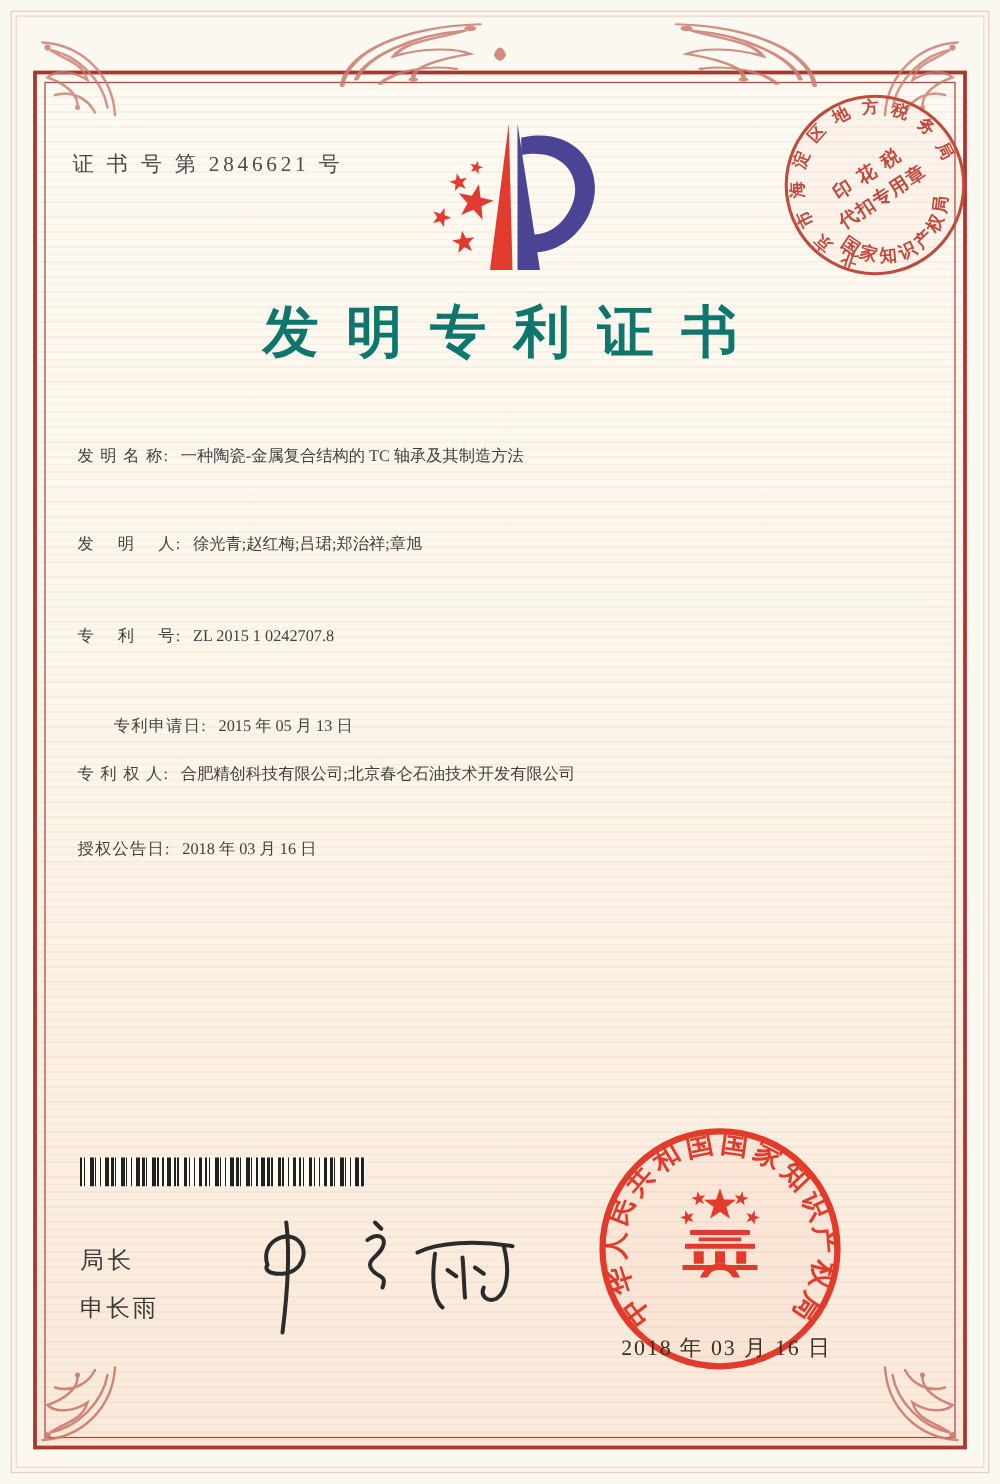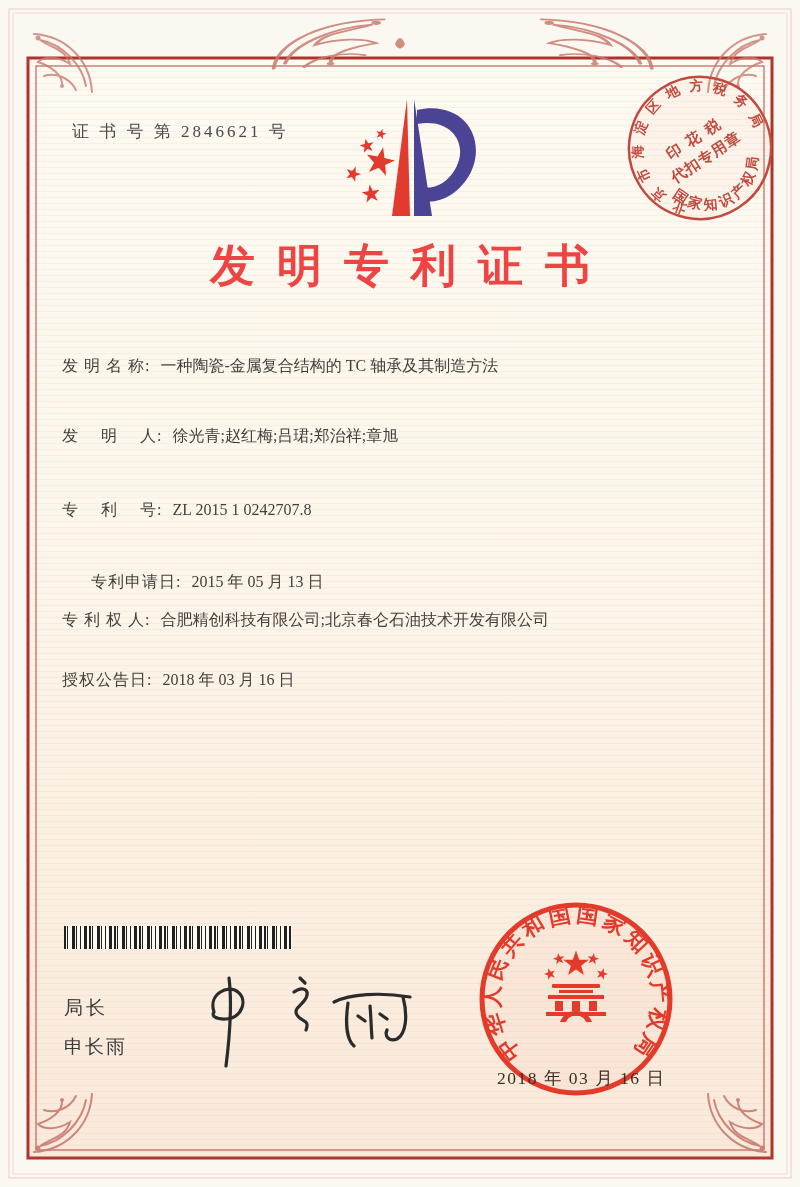--- a/index.html
+++ b/index.html
@@ -12,24 +12,24 @@
   .paper-inner{
     position:absolute;left:28px;top:58px;width:744px;height:1100px;
     background:linear-gradient(180deg,#fdfaf2 0%,#fcf7ec 40%,#fbf0e2 72%,#f9e9da 100%);
   }
   .texture{
     position:absolute;left:28px;top:58px;width:744px;height:1100px;
     background:repeating-linear-gradient(0deg,rgba(225,135,115,0.09) 0 1px,rgba(255,255,255,0) 1px 6px);
     pointer-events:none;
   }
   .abs{position:absolute;}
-  .cert-no{left:72px;top:120px;font-size:17px;letter-spacing:3px;color:#4a4a4a;}
+  .cert-no{left:58px;top:120px;font-size:17px;letter-spacing:3px;color:#4a4a4a;}
   .title{left:0;top:236px;width:800px;text-align:center;font-size:45px;font-weight:600;
-         letter-spacing:22px;color:#ef4444;text-indent:22px;}
-  .field{left:62px;width:680px;font-size:16px;color:#423f3c;white-space:nowrap;}
+         letter-spacing:22px;color:#0f766e;text-indent:22px;}
+  .field{left:62px;width:680px;font-size:13px;color:#423f3c;white-space:nowrap;}
   .field .lbl{letter-spacing:1px;}
   .field .val{margin-left:6px;}
   .f0{top:356px;} .f1{top:426px;} .f2{top:500px;} .f3{top:572px;margin-left:29px;} .f4{top:610px;} .f5{top:670px;}
   .body-text{left:60px;top:710px;width:682px;}
   .body-text p{margin:0;font-size:16.5px;line-height:31.5px;text-indent:2em;
                text-align:justify;color:#403c38;}
   .barcode{
     left:64px;top:926px;width:228px;height:23px;
     background:repeating-linear-gradient(90deg,
       #20201f 0 2px,#fdfaf2 2px 3px,#20201f 3px 4px,#fdfaf2 4px 8px,

